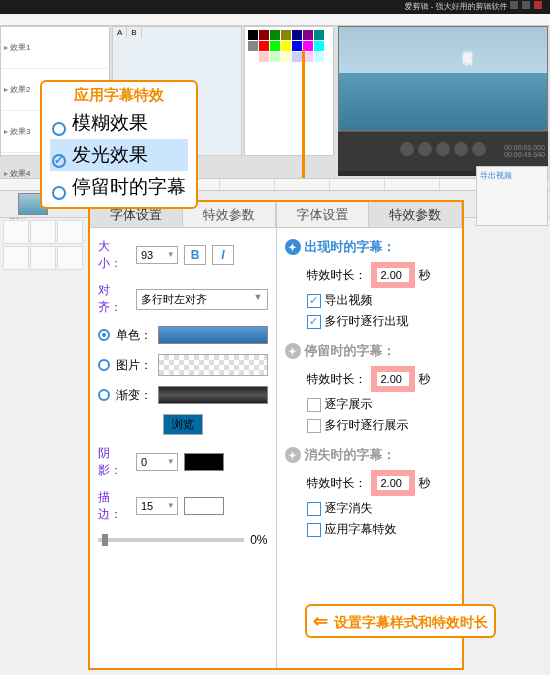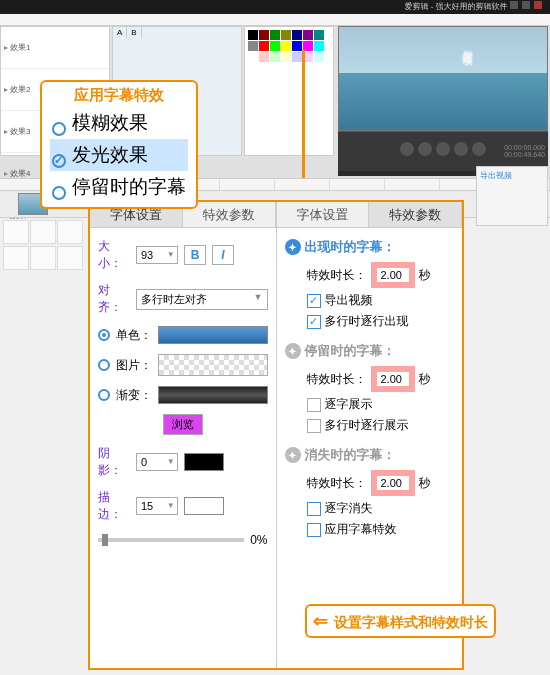--- a/index.html
+++ b/index.html
@@ -69,21 +69,21 @@
 .row label { width:32px; color:#6d28d9; }
 .numbox { border:1px solid #aaa; padding:2px 4px; width:42px; font-size:11px; display:inline-flex; justify-content:space-between; }
 .numbox::after { content:"▾"; color:#888; font-size:9px; }
 .btn-bi { width:22px; height:20px; border:1px solid #aaa; text-align:center; line-height:18px; font-size:12px; color:#3a8bd8; font-weight:bold; }
 .radio-sm { width:12px; height:12px; border:2px solid #3a8bd8; border-radius:50%; display:inline-block; position:relative; }
 .radio-sm.on::after { content:""; position:absolute; left:2px; top:2px; width:4px; height:4px; background:#3a8bd8; border-radius:50%; }
 .selbox { border:1px solid #aaa; padding:2px 4px; flex:1; font-size:11px; display:flex; justify-content:space-between; }
 .selbox::after { content:"▼"; color:#888; font-size:9px; }
 .color-swatch { flex:1; height:18px; border:1px solid #888; }
 .checker { flex:1; height:22px; background:repeating-conic-gradient(#ddd 0 25%, #fff 0 50%) 0 0/10px 10px; border:1px solid #aaa; }
-.btn-browse { border:1px solid #aaa; padding:2px 8px; font-size:11px; background:#d946ef; }
+.btn-browse { border:1px solid #aaa; padding:2px 8px; font-size:11px; background:#0369a1; }
 .slider { flex:1; height:4px; background:#ccc; position:relative; }
 .slider::after { content:""; position:absolute; left:4px; top:-4px; width:6px; height:12px; background:#888; }
 
 
 .sect-title { color:#3a8bd8; font-size:13px; font-weight:bold; display:flex; align-items:center; gap:4px; margin-bottom:6px; }
 .sect-title.gray { color:#999; }
 .star-ic { width:16px; height:16px; border-radius:50%; display:inline-flex; align-items:center; justify-content:center; color:#fff; font-size:10px; }
 .star-ic.blue { background:#3a8bd8; }
 .star-ic.gray { background:#bbb; }
 .sub { margin:4px 0 4px 22px; display:flex; align-items:center; gap:4px; font-size:12px; }

